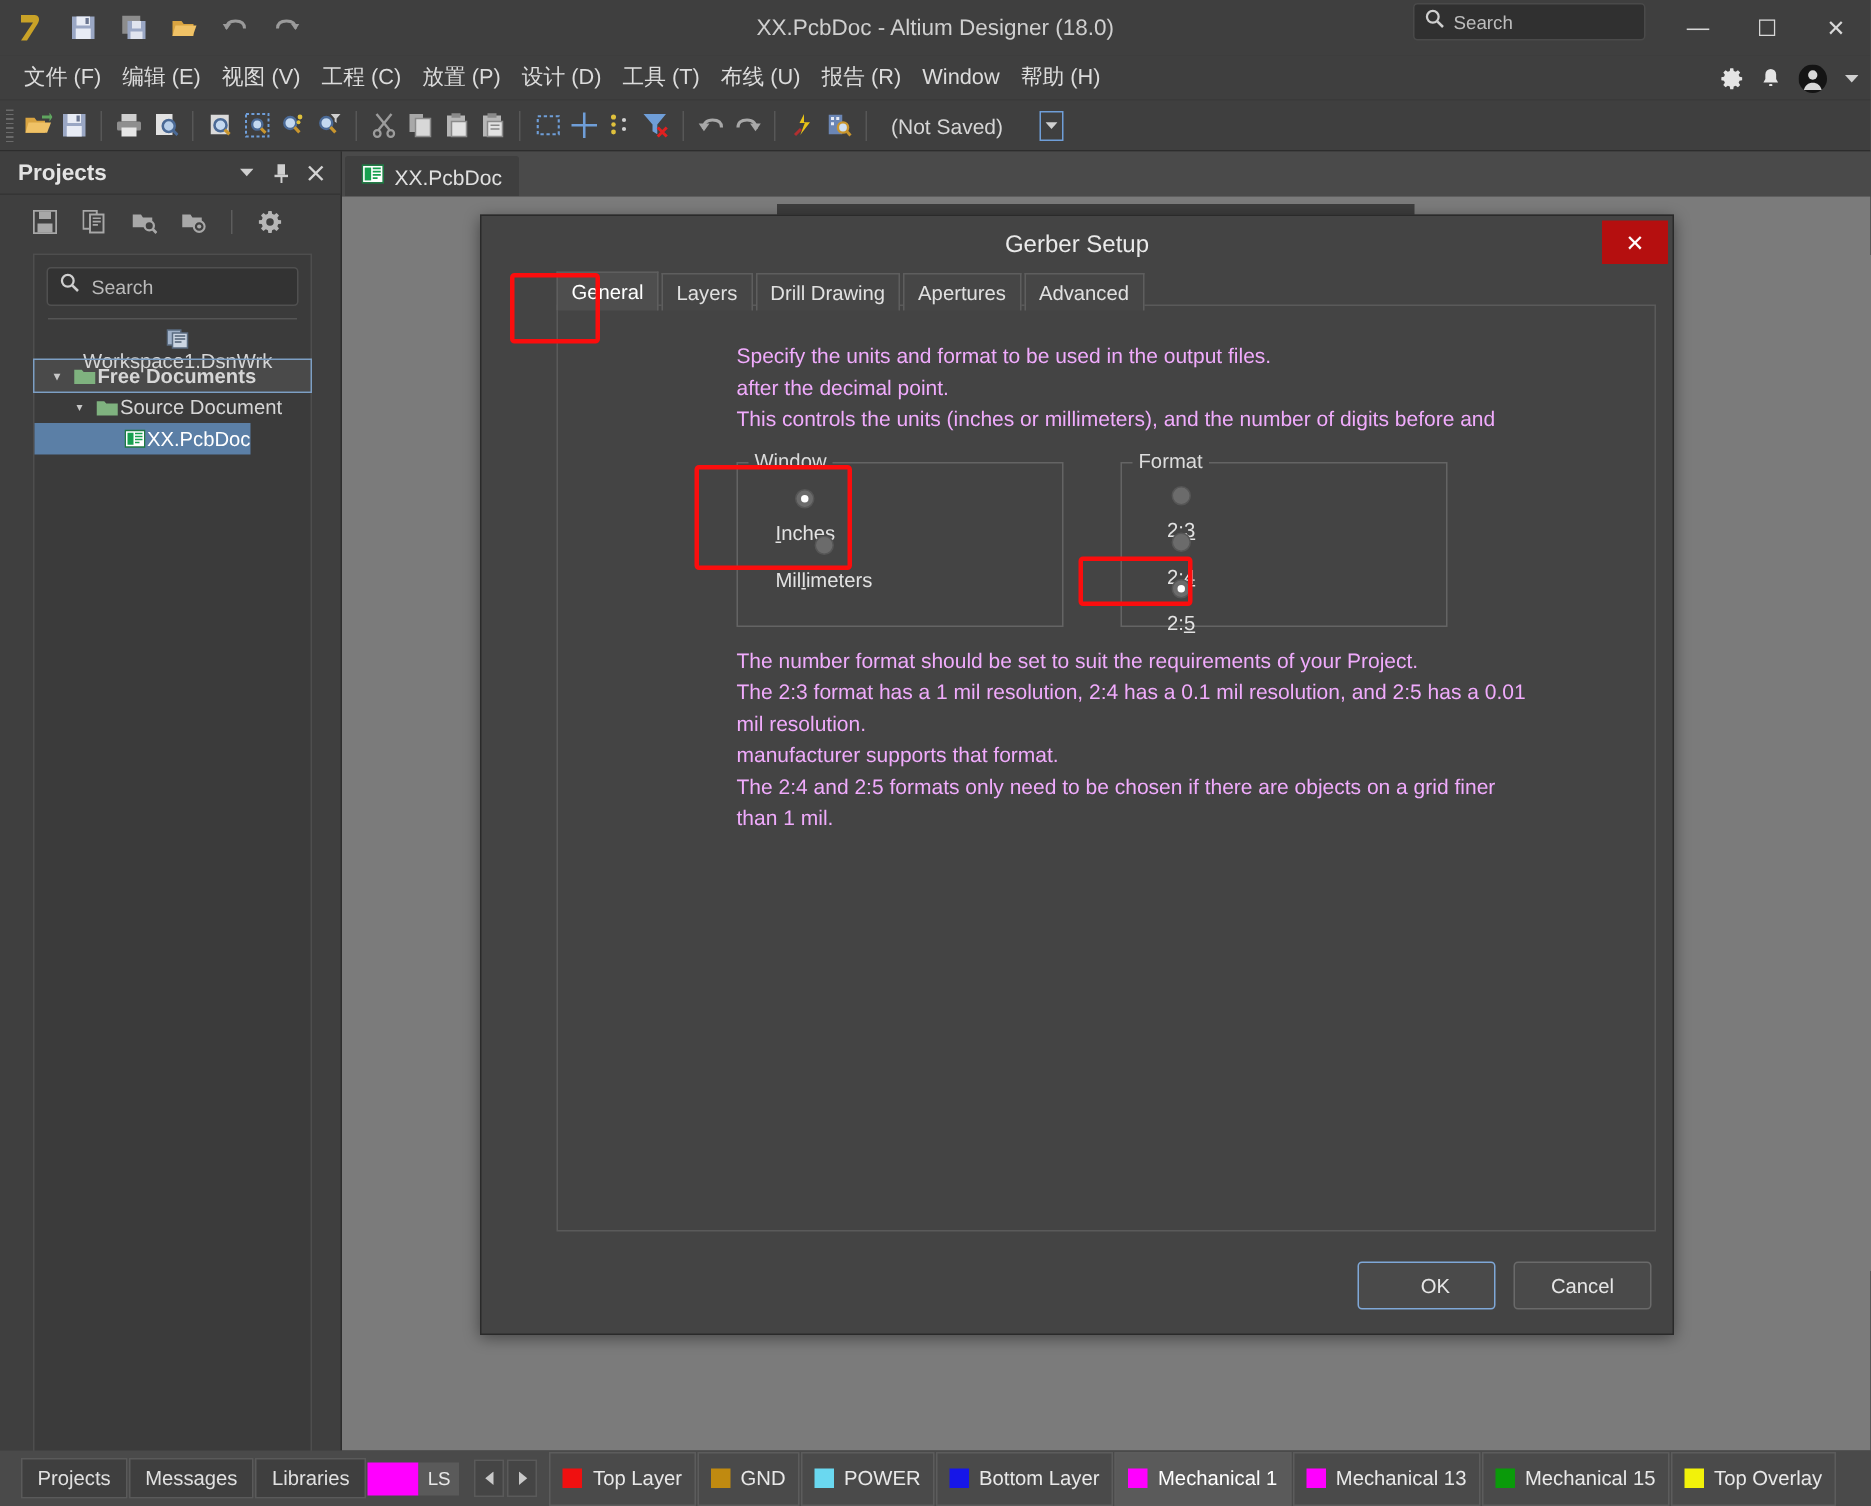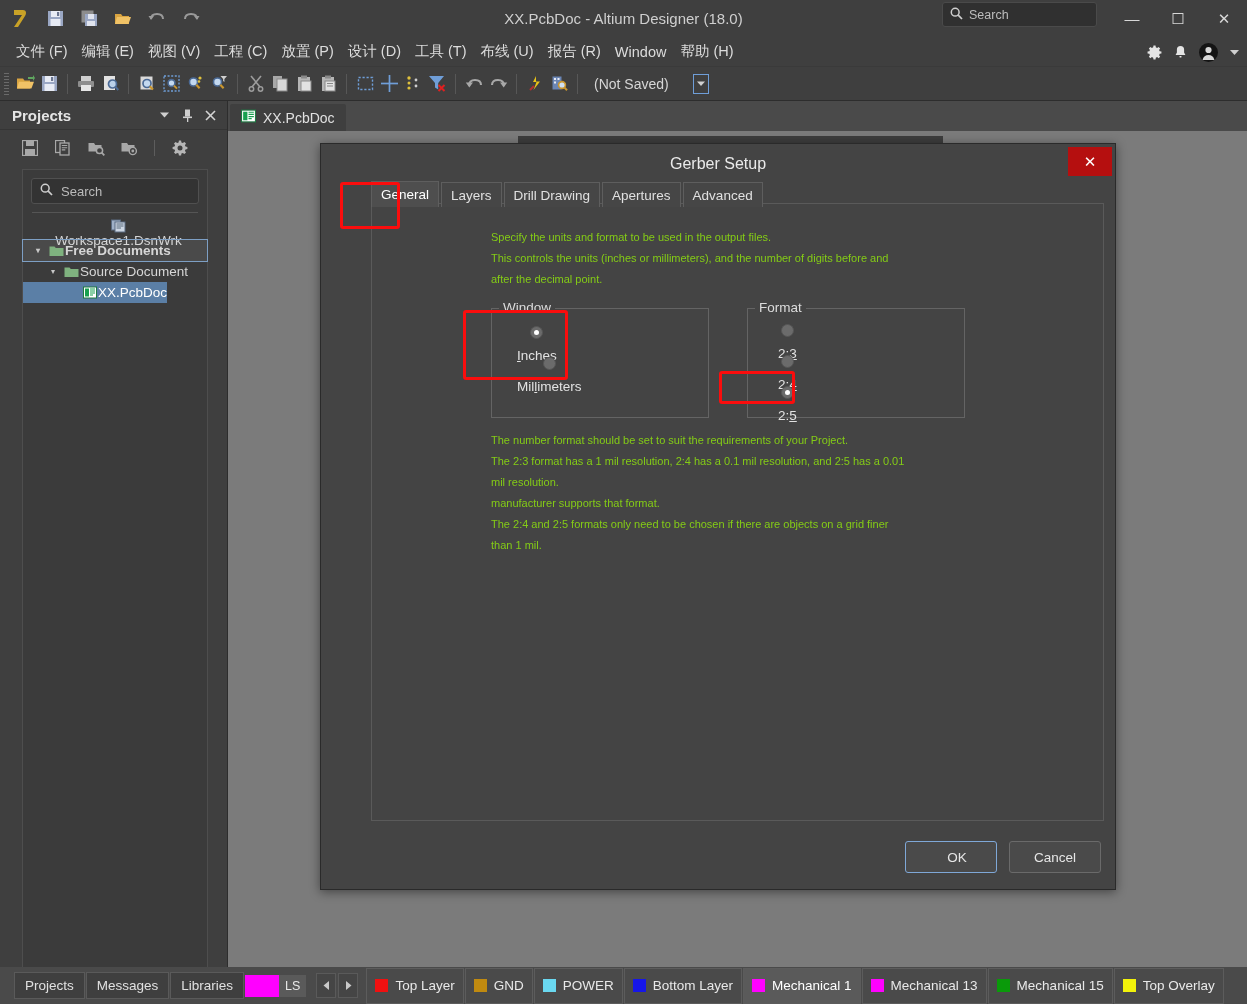--- a/index.html
+++ b/index.html
@@ -145,21 +145,21 @@
     position:absolute; left:11px; top:59px; right:11px; bottom:68px;
     background:#444; border:1px solid #5a5a5a;margin-left:39px;
   }
   .tabrow { position:absolute; left:-1px; top:-23px; display:flex; align-items:flex-end; }
   .tab {
     height:25px; background:#464646; border:1px solid #5e5e5e; border-bottom:none;
     font-size:13.5px; color:#e0e0e0; display:flex; align-items:center;
     padding:0 9px; margin-right:2px; cursor:pointer;
   }
   .tab.active { background:#4e4e4e; color:#fff; height:26px; }
-  .para { position:absolute; font-size:11px; line-height:21px; color:#84cc16; }
+  .para { position:absolute; font-size:14px; line-height:21px; color:#f0abfc; }
 
   .gbox { position:absolute; border:1px solid #646464; }
   .gbox-label {
     position:absolute; top:-9px; left:7px; background:#444; padding:0 4px;
     font-size:13.5px; color:#dcdcdc;
   }
   .radio-row { display:flex; align-items:center; gap:9px; font-size:13.5px; color:#e2e2e2; cursor:pointer;flex-direction:column; }
   .radio {
     width:13px; height:13px; border-radius:50%; background:#6b6b6b;
     border:1px solid #565656; display:flex; align-items:center; justify-content:center; flex:none;
@@ -625,22 +625,22 @@
       <div class="tabrow">
         <div class="tab active">General</div>
         <div class="tab">Layers</div>
         <div class="tab">Drill Drawing</div>
         <div class="tab">Apertures</div>
         <div class="tab">Advanced</div>
       </div>
 
       <div class="para" style="left:119px; top:23px; width:640px;">
         <div>Specify the units and format to be used in the output files.</div>
+        <div>after the decimal point.</div>
         <div>This controls the units (inches or millimeters), and the number of digits before and</div>
-        <div>after the decimal point.</div>
       </div>
 
       <div class="gbox" style="left:119px; top:104px; width:218px; height:110px;">
         <span class="gbox-label">Window</span>
         <div class="radio-row" style="position:absolute; left:25px; top:17px;">
           <span class="radio on"></span>
           <span class="ulabel"><u>I</u>nches</span>
         </div>
         <div class="radio-row" style="position:absolute; left:25px; top:48px;">
           <span class="radio off"></span>

